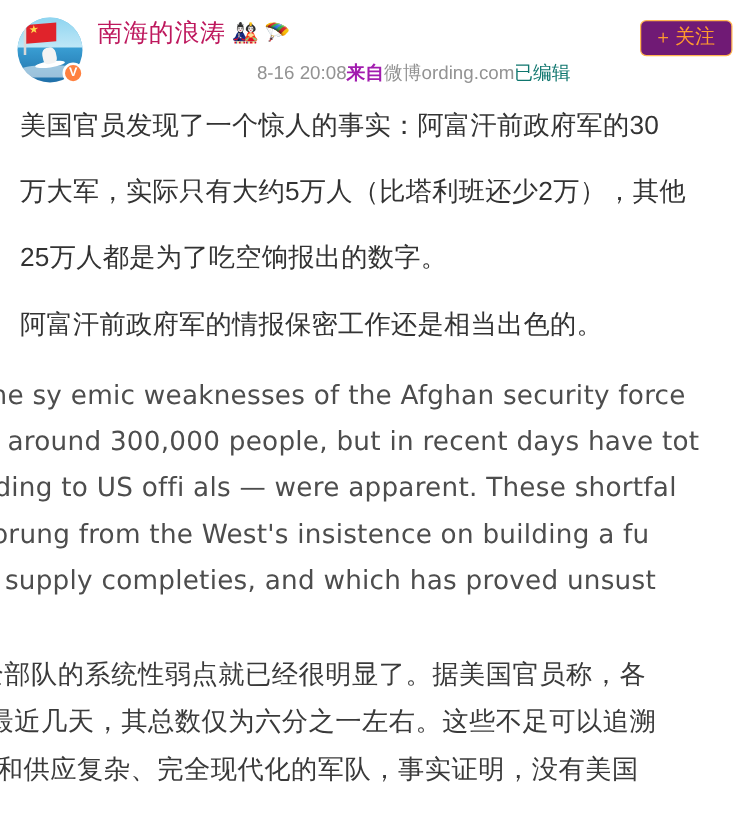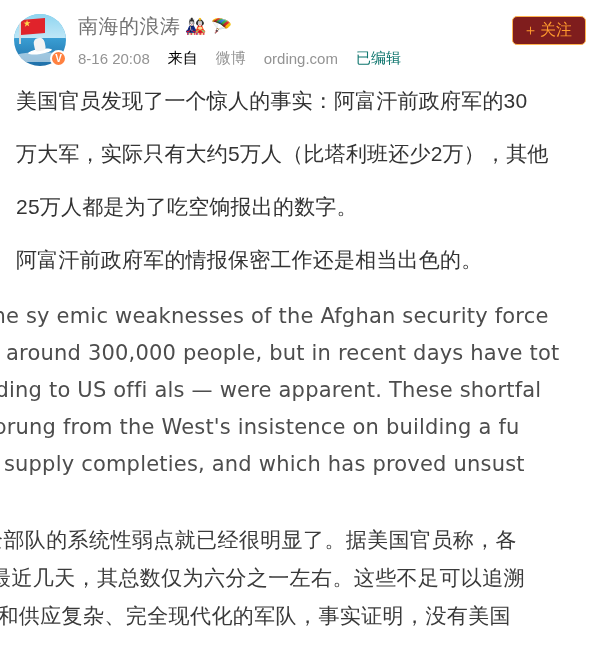--- a/index.html
+++ b/index.html
@@ -95,47 +95,48 @@
     flex: 1 1 auto;
     min-width: 0;
   }
   .name-row {
     display: flex;
     align-items: center;
     gap: 5px;
     height: 28px;
   }
   .username {
-    color: #737373;
+    color: #be185d;
     font-size: 20px;
     font-weight: normal;
     letter-spacing: 0.5px;
     white-space: nowrap;
   }
   .emoji { font-size: 17px; line-height: 1; }
   .info-row {
     margin-top: 9px;
     color: #939393;
     font-size: 15px;
     display: flex;
     align-items: center;
     flex-wrap: nowrap;
-    gap: 18px;
-    white-space: nowrap;
-  }
-  .info-row .src-label { color: #000000; }
+    gap: 0;
+    white-space: nowrap;
+    justify-content: center;
+  }
+  .info-row .src-label { color: #a21caf; font-weight: bold; }
   .info-row .src-link { color: #939393; }
   .info-row .edited { color: #0f766e; }
   .follow-btn {
     position: absolute;
     right: 14px;
     top: 16px;
     border: 1px solid #ffb450;
     color: #ff9a2e;
-    background: #7f1d1d;
+    background: #701a75;
     border-radius: 5px;
     font-size: 16px;
     padding: 5px 13px 6px 10px;
     line-height: 1;
     white-space: nowrap;
     cursor: pointer;
   }
   .follow-btn .plus { font-size: 15px; margin-right: 2px; }
 
   

